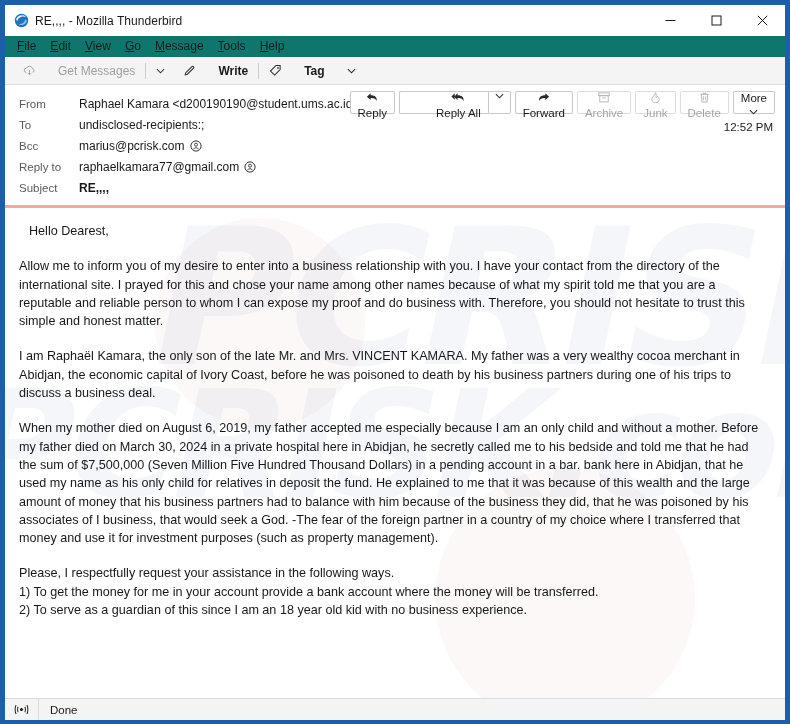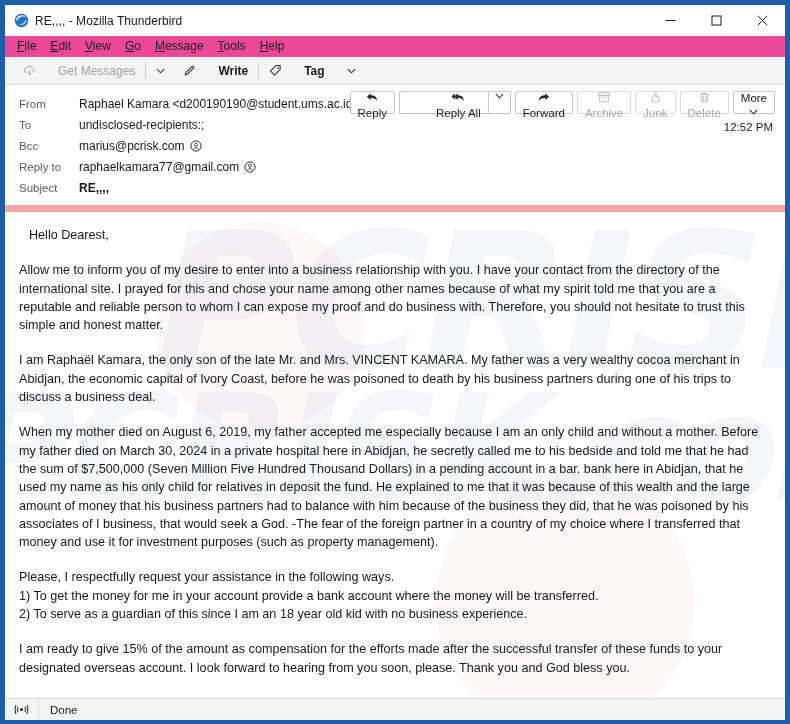--- a/index.html
+++ b/index.html
@@ -66,21 +66,21 @@
     display: flex;
     align-items: center;
     justify-content: center;
     background: transparent;
   }
   .win-btn svg { display: block; }
 
   
   .menubar {
     height: 21px;
-    background: #ec4899;
+    background: #0f766e;
     display: flex;
     align-items: flex-end;
     padding-left: 9px;
     gap: 0px;
     flex: 0 0 auto;
   }
   .menu-item {
     font-size: 12px;
     color: #1a1a1a;
     padding: 0 7px 0 7px;
@@ -119,21 +119,21 @@
     margin: 0 4px;
   }
   .chev { font-size: 8px; line-height: 1; position: relative; top: 1px; }
 
   
   .msg-header {
     background: #ffffff;
     padding: 8px 0 7px 0;
     flex: 0 0 auto;
     position: relative;
-    border-bottom: 7px solid #fca5a5;
+    border-bottom: 3px solid #fca5a5;
   }
   .hdr-row {
     display: flex;
     align-items: center;
     height: 21px;
     padding-left: 14px;
   }
   .hdr-label {
     width: 60px;
     flex: 0 0 60px;
@@ -512,21 +512,20 @@
       <div class="body-content">
         <div class="greeting">Hello Dearest,</div>
         <p>Allow me to inform you of my desire to enter into a business relationship with you. I have your contact from the directory of the international site. I prayed for this and chose your name among other names because of what my spirit told me that you are a reputable and reliable person to whom I can expose my proof and do business with. Therefore, you should not hesitate to trust this simple and honest matter.</p>
         <p>I am Raphaël Kamara, the only son of the late Mr. and Mrs. VINCENT KAMARA. My father was a very wealthy cocoa merchant in Abidjan, the economic capital of Ivory Coast, before he was poisoned to death by his business partners during one of his trips to discuss a business deal.</p>
         <p>When my mother died on August 6, 2019, my father accepted me especially because I am an only child and without a mother. Before my father died on March 30, 2024 in a private hospital here in Abidjan, he secretly called me to his bedside and told me that he had the sum of $7,500,000 (Seven Million Five Hundred Thousand Dollars) in a pending account in a bar. bank here in Abidjan, that he used my name as his only child for relatives in deposit the fund. He explained to me that it was because of this wealth and the large amount of money that his business partners had to balance with him because of the business they did, that he was poisoned by his associates of I business, that would seek a God. -The fear of the foreign partner in a country of my choice where I transferred that money and use it for investment purposes (such as property management).</p>
         <div style="margin-bottom:17px;">
           <div>Please, I respectfully request your assistance in the following ways.</div>
           <div>1) To get the money for me in your account provide a bank account where the money will be transferred.</div>
           <div>2) To serve as a guardian of this since I am an 18 year old kid with no business experience.</div>
         </div>
-        <p>I am ready to give 15% of the amount as compensation for the efforts made after the successful transfer of these funds to your designated overseas account. I look forward to hearing from you soon, please. Thank you and God bless you.</p>
 
       </div>
     </div>
 
     <div class="statusbar">
       <div class="status-icon">
         <svg width="17" height="11" viewBox="0 0 18 12">
           <path d="M3.2 1.2C1.7 2.6 1.7 9.4 3.2 10.8" fill="none" stroke="#222" stroke-width="1.1"></path>
           <path d="M5.4 3.2C4.5 4.1 4.5 7.9 5.4 8.8" fill="none" stroke="#222" stroke-width="1.1"></path>
           <circle cx="9" cy="6" r="1.7" fill="#222"></circle>

